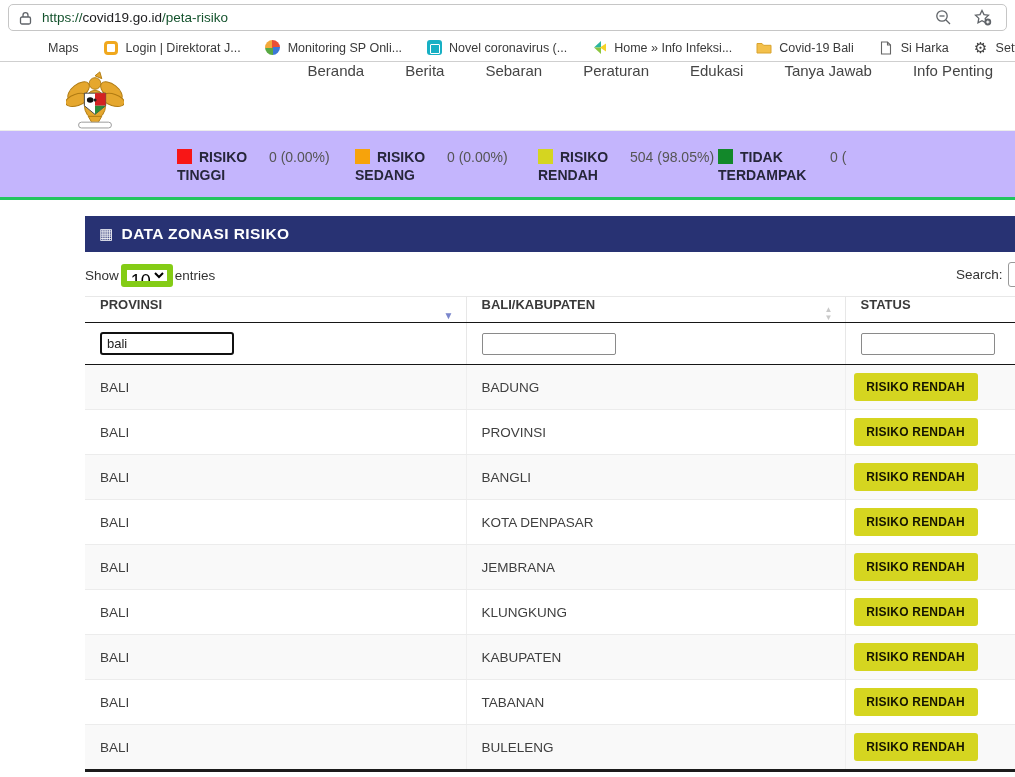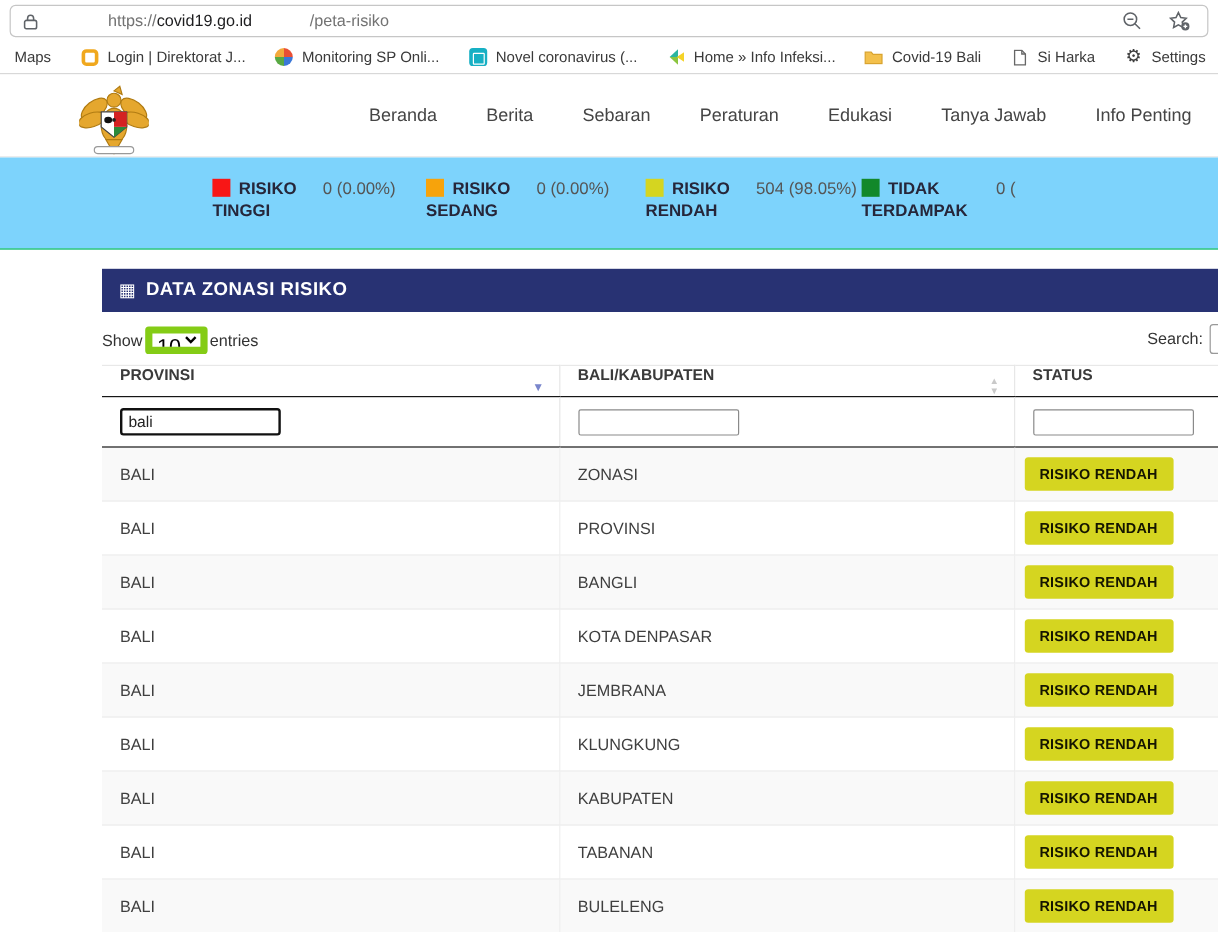--- a/index.html
+++ b/index.html
@@ -10,44 +10,44 @@
   }
 
   
   .chrome { border-bottom:1px solid #cfcfcf; background:#fff; }
   .addr-row { height:34px; padding:4px 8px 2px 8px; }
   .url-field {
     height:27px; border:1px solid #c6c6c6; border-radius:5px;
     display:flex; align-items:center; padding:0 10px; background:#fff;
   }
   .url-text { flex:1; font-size:13.5px; margin-left:10px; white-space:nowrap; overflow:hidden; }
-  .url-scheme, .url-path { color:#737373;margin-left:48px; }
+  .url-scheme, .url-path { color:#14532d; }
   .url-domain { color:#1d1d1f; }
   .addr-icon { display:inline-flex; align-items:center; justify-content:center; }
   .addr-right { display:flex; gap:22px; margin-right:4px; }
 
-  .bm-bar { height:27px; display:flex; align-items:center; padding-left:10px; font-size:12.5px; color:#3a3a3a; overflow:hidden; }
+  .bm-bar { height:27px; display:flex; align-items:center; padding-left:10px; font-size:12.5px; color:#3a3a3a; overflow:hidden;margin-left:36px; }
   .bm-item { display:flex; align-items:center; padding:0 12px; white-space:nowrap; cursor:default; }
   .bm-item:first-child { padding-left:2px; }
   .bm-ic { width:16px; height:16px; margin-right:7px; display:inline-flex; align-items:center; justify-content:center; flex:0 0 auto; }
   .ic-gold-square { width:14px; height:14px; border:3px solid #f0a81e; border-radius:4px; background:#fff; }
   .ic-pinwheel { width:15px; height:15px; border-radius:50%;
     background:conic-gradient(#e94f35 0 25%, #3b78d8 25% 50%, #58a943 50% 75%, #f3a93c 75% 100%); }
   .ic-teal { width:15px; height:15px; border-radius:3px; background:#17b0c4; position:relative; }
   .ic-teal::after { content:""; position:absolute; left:3.5px; top:3.5px; width:8px; height:8px; border:1.5px solid #fff; border-radius:1px; }
   .ic-gear { font-size:15px; color:#3c3c3c; line-height:1; }
 
   
   .site-header { height:69px; position:relative; border-bottom:1px solid #ececec; background:#fff; }
   .logo { position:absolute; left:66px; top:2px; z-index:2; }
-  .site-nav { position:absolute; right:22px; top:0; height:100%; display:flex; align-items:center; gap:41px; font-size:15px; color:#454545;margin-left:28px; }
+  .site-nav { position:absolute; right:22px; top:0; height:100%; display:flex; gap:41px; font-size:15px; color:#454545;margin-left:28px; }
   .site-nav span { cursor:default; }
 
   
-  .legend { display:flex; padding:17px 0 23px 177px; border-bottom:1px solid #22c55e; min-height:64px; background:#7dd3fc; }
+  .legend { display:flex; padding:17px 0 13px 177px; border-bottom:3px solid #22c55e; min-height:64px; background:#c4b5fd; }
   .lg-item { display:flex; align-items:flex-start; }
   .lg-label { font-weight:bold; font-size:14px; line-height:18px; color:#26263a; }
   .lg-swatch { display:inline-block; width:15px; height:15px; margin-right:7px; vertical-align:-2px; }
   .lg-value { font-size:14px; color:#555; margin-left:14px; line-height:18px; white-space:nowrap; }
   .lg-0 { width:178px; } .lg-1 { width:183px; } .lg-2 { width:180px; } .lg-3 { width:170px; }
   .lg-0 .lg-label,.lg-1 .lg-label,.lg-2 .lg-label { width:78px; }
   .lg-3 .lg-label { width:104px; } .lg-4 .lg-label { width:98px; }
   .sw-0 { background:#f81616; } .sw-1 { background:#f7a30b; } .sw-2 { background:#d5d520; }
   .sw-3 { background:#1f9e2d; } .sw-4 { background:#12882a; }
 
@@ -272,21 +272,21 @@
       </tr>
       <tr class="filter-row">
         <td><input class="flt flt-focus" type="text" value="bali" style=""></td>
         <td><input class="flt" type="text" value="" style=""></td>
         <td><input class="flt" type="text" value="" style=""></td>
       </tr>
     </thead>
     <tbody>
       <tr>
         <td>BALI</td>
-        <td>ZONASI</td>
+        <td>BADUNG</td>
         <td class="status-cell"><span class="badge">RISIKO RENDAH</span></td>
       </tr>
       <tr>
         <td>BALI</td>
         <td>PROVINSI</td>
         <td class="status-cell"><span class="badge">RISIKO RENDAH</span></td>
       </tr>
       <tr>
         <td>BALI</td>
         <td>BANGLI</td>

